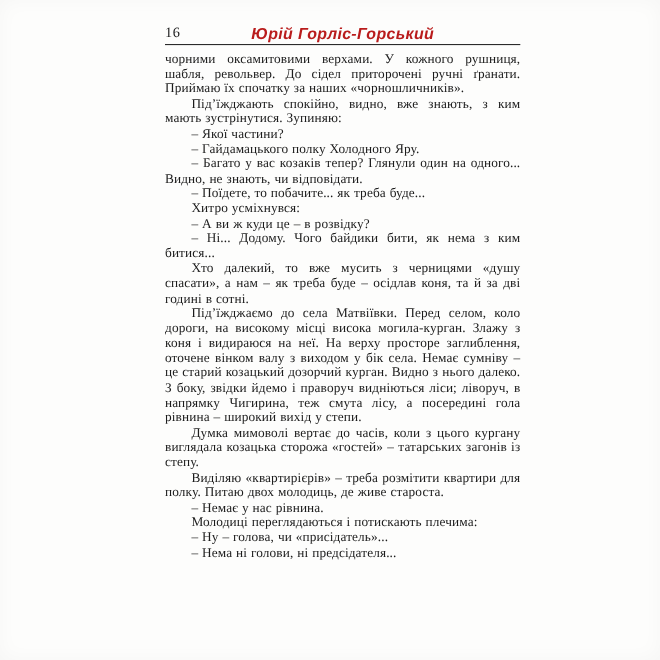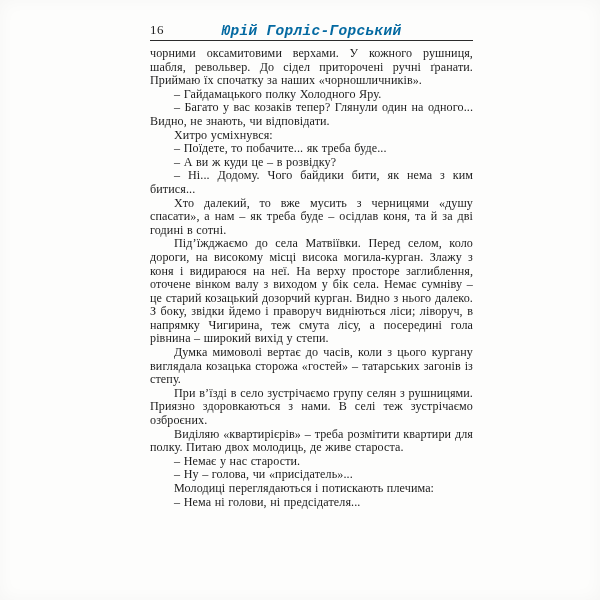--- a/index.html
+++ b/index.html
@@ -35,26 +35,26 @@
     font-size: 13px;
     letter-spacing: 0.5px;
     color: #222;
   }
   .running-title {
     position: absolute;
     left: 0;
     right: 0;
     bottom: 1px;
     text-align: center;
-    font-family: Liberation Mono, monospace;
+    font-family: Liberation Sans, sans-serif;
     font-style: italic;
     font-weight: bold;
     font-size: 14.5px;
     letter-spacing: 0.3px;
-    color: #0369a1;
+    color: #b91c1c;
     white-space: nowrap;
   }
   .text-body {
     margin-top: 6px;
     text-align: justify;
     font-size: 12.1px;
     line-height: 13.6px;
     letter-spacing: 0.1px;
     word-spacing: 0.4px;
     color: #1c1c1c;
@@ -72,30 +72,31 @@
 <body>
 
 <div class="page">
   <div class="content">
     <div class="running-head">
       <span class="page-number">16</span>
       <span class="running-title">Юрій Горліс-Горський</span>
     </div>
     <div class="text-body">
         <p class="no-indent">чорними оксамитовими верхами. У кожного рушниця, шабля, револьвер. До сідел приторочені ручні ґранати. Приймаю їх спочатку за наших «чорношличників».</p>
+        <p>Під’їжджають спокійно, видно, вже знають, з ким мають зустрінутися. Зупиняю:</p>
+        <p>– Якої частини?</p>
         <p>– Гайдамацького полку Холодного Яру.</p>
         <p>– Багато у вас козаків тепер? Глянули один на одного... Видно, не знають, чи відповідати.</p>
+        <p>– Поїдете, то побачите... як треба буде...</p>
         <p>Хитро усміхнувся:</p>
-        <p>– Поїдете, то побачите... як треба буде...</p>
         <p>– А ви ж куди це – в розвідку?</p>
         <p>– Ні... Додому. Чого байдики бити, як нема з ким битися...</p>
         <p>Хто далекий, то вже мусить з черницями «душу спасати», а нам – як треба буде – осідлав коня, та й за дві годині в сотні.</p>
         <p>Під’їжджаємо до села Матвіївки. Перед селом, коло дороги, на високому місці висока могила-курган. Злажу з коня і видираюся на неї. На верху просторе заглиблення, оточене вінком валу з виходом у бік села. Немає сумніву – це старий козацький дозорчий курган. Видно з нього далеко. З боку, звідки йдемо і праворуч видніються ліси; ліворуч, в напрямку Чигирина, теж смута лісу, а посередині гола рівнина – широкий вихід у степи.</p>
         <p>Думка мимоволі вертає до часів, коли з цього кургану виглядала козацька сторожа «гостей» – татарських загонів із степу.</p>
-        <p>При в’їзді в село зустрічаємо групу селян з рушницями. Приязно здоровкаються з нами. В селі теж зустрічаємо озброєних.</p>
         <p>Виділяю «квартирієрів» – треба розмітити квартири для полку. Питаю двох молодиць, де живе староста.</p>
-        <p>– Немає у нас старости.</p>
+        <p>– Немає у нас рівнина.</p>
+        <p>Молодиці переглядаються і потискають плечима:</p>
         <p>– Ну – голова, чи «присідатель»...</p>
-        <p>Молодиці переглядаються і потискають плечима:</p>
         <p>– Нема ні голови, ні предсідателя...</p>
       </div>
   </div>
 </div>
 
 </body></html>

